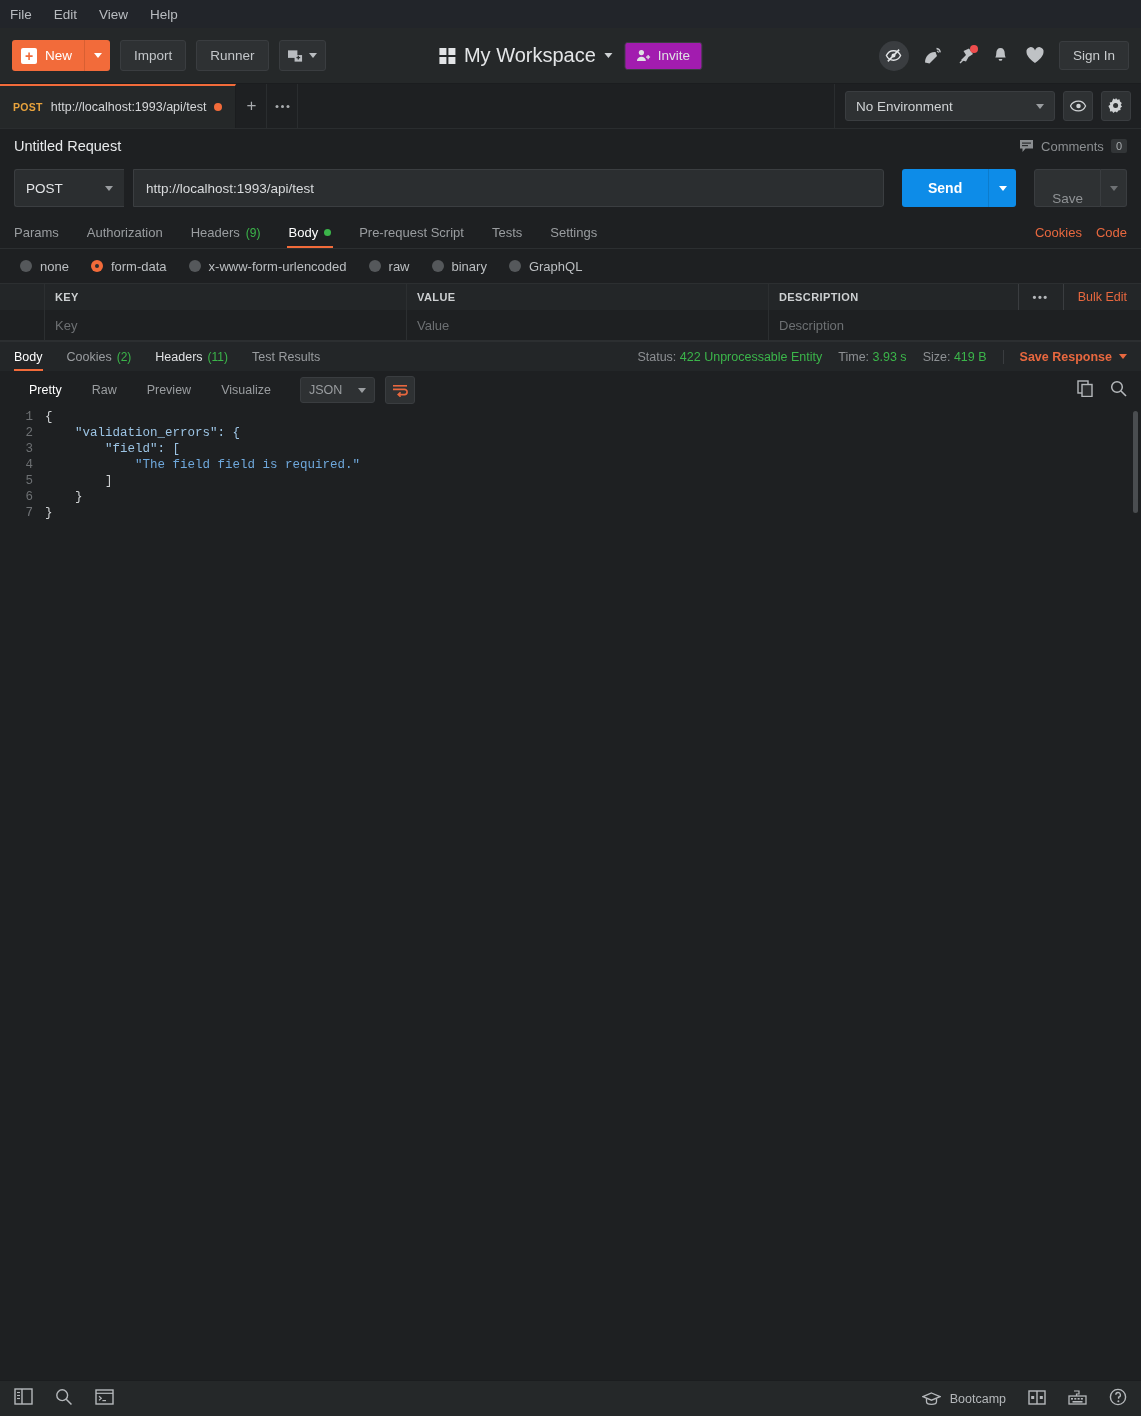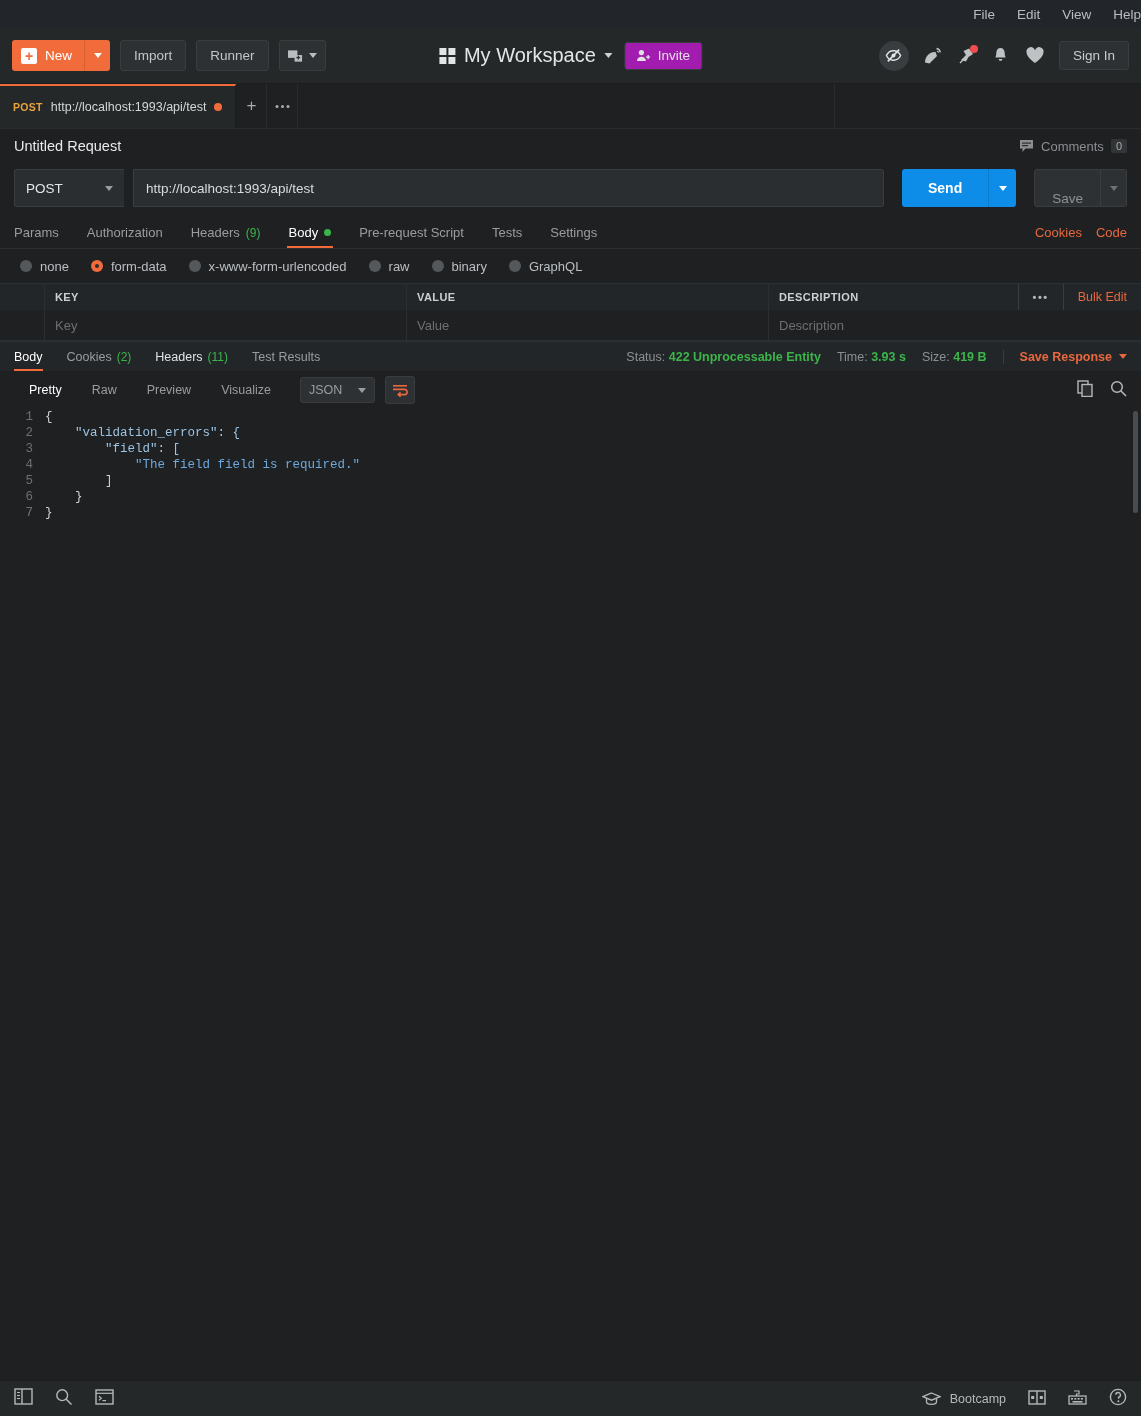--- a/index.html
+++ b/index.html
@@ -6,21 +6,21 @@
   html, body {
     width:1141px; height:1416px;
     background:#1e2022;
     font-family:"Liberation Sans", sans-serif;
     color:#d8d8d8;
     overflow:hidden;
   }
   
   .menubar {
     height:28px; background:#22252a; display:flex; align-items:center;
-    padding-left:10px; gap:22px; font-size:13.5px; color:#b9bcc0;justify-content:flex-end;
+    padding-left:10px; gap:22px; font-size:13.5px; color:#b9bcc0;
   }
   .menubar span { cursor:default; }
   
   .toolbar {
     height:56px; background:#252829; display:flex; align-items:center;
     padding:0 12px; gap:10px; border-bottom:1px solid #1b1d1f; position:relative;
   }
   .btn-new {
     display:flex; align-items:center; height:31px; background:#f26b3a;
     border-radius:3px; overflow:hidden; cursor:pointer;
@@ -154,21 +154,21 @@
   .cbx{width:13px;height:13px;border:1px solid #6a6d70;border-radius:2px;background:transparent;cursor:pointer;}
   .ph { color:#6d7073; }
   .dim { color:#8d9093; }
   
   .resp-tabs { height:30px; display:flex; align-items:stretch; padding:0 14px; background:#232628; border-top:1px solid #2c2f31;}
   .rsp { display:flex;align-items:center;gap:5px;padding:0 12px;font-size:12.5px;color:#9a9da0;cursor:pointer;position:relative;}
   .rsp:first-child{padding-left:0;}
   .rsp.active{color:#fff;}
   .rsp.active:after{content:"";position:absolute;left:0;right:12px;bottom:0;height:2px;background:#f26b3a;}
   .meta{margin-left:auto;display:flex;align-items:center;gap:16px;font-size:12.5px;color:#8d9093;}
-  .meta b{color:#3bb54a;font-weight:bold;}
+  .meta b{color:#3bb54a;font-weight:normal;}
   .savresp{color:#e8683f;display:flex;align-items:center;gap:7px;padding-left:16px;border-left:1px solid #3a3d40;cursor:pointer;font-weight:bold;font-size:12.5px;}
   .fmtbar{height:38px;display:flex;align-items:center;padding:0 14px;gap:0;}
   .fmt{padding:0 15px;height:25px;display:flex;align-items:center;font-size:12.5px;color:#9a9da0;cursor:pointer;border-radius:3px;}
   .fmt.active{color:#fff;}
   .json-sel{margin-left:14px;height:26px;width:75px;background:#2e3133;border:1px solid #3a3d40;border-radius:3px;display:flex;align-items:center;justify-content:space-between;padding:0 8px;font-size:12.5px;color:#9a9da0;cursor:pointer;}
   .wrap-btn{margin-left:10px;width:30px;height:28px;background:#2e3133;border:1px solid #3a3d40;border-radius:3px;display:flex;align-items:center;justify-content:center;cursor:pointer;}
   .resp-right{margin-left:auto;display:flex;align-items:center;gap:16px;}
   .code-area{position:relative;background:#1e2022;flex:1;overflow:hidden;}
   .code-line{display:flex;font-family:"Liberation Mono", monospace;font-size:12.5px;line-height:16px;}
   .ln{width:45px;text-align:right;padding-right:12px;color:#6d7073;user-select:none;}
@@ -286,20 +286,38 @@
       <span class="m">POST</span>
       <span>http://localhost:1993/api/test</span>
       <span class="dot-unsaved"></span>
     </div>
     <div class="tab-plus">+</div>
     <div class="tab-dots">
       <svg width="15" height="5" viewBox="0 0 15 5">
         <circle cx="2" cy="2.5" r="1.5" fill="#a9acaf"></circle>
           <circle cx="7.5" cy="2.5" r="1.5" fill="#a9acaf"></circle>
           <circle cx="13" cy="2.5" r="1.5" fill="#a9acaf"></circle>
+      </svg>
+    </div>
+  </div>
+  <div class="env-zone">
+    <div class="env-select">
+      <span>No Environment</span>
+      <span class="tri-down" style="color:#9a9da0"></span>
+    </div>
+    <div class="sq-btn">
+      <svg width="17" height="12" viewBox="0 0 18 12">
+        <path d="M9 0.8C4.8.8 1.6 3.6.5 6c1.1 2.4 4.3 5.2 8.5 5.2S15.4 8.4 16.5 6C15.4 3.6 13.2.8 9 .8z" fill="none" stroke="#cfd2d4" stroke-width="1.3"></path>
+        <circle cx="9" cy="6" r="2.4" fill="#cfd2d4"></circle>
+      </svg>
+    </div>
+    <div class="sq-btn">
+      <svg width="16" height="16" viewBox="0 0 16 16">
+        <path d="M8 0l1.3 1.8 2.2-.5.5 2.2L13.8 5l-1.1 1.9 1.4 1.7-1.8 1.3.3 2.2-2.2.3L9 14.6 7.1 13.6 5.4 15l-1.3-1.8-2.2.3.1-2.2L.4 8l1.8-1.3-.5-2.2 2.2-.5L5.2.4 7.1 1.4z" fill="#cfd2d4"></path>
+        <circle cx="7.6" cy="7.6" r="2.5" fill="#2e3133"></circle>
       </svg>
     </div>
   </div>
 </div>
 
 <div class="main-col">
 
   <div class="req-title-row">
     <div class="req-title">Untitled Request</div>
     <div class="comments">

